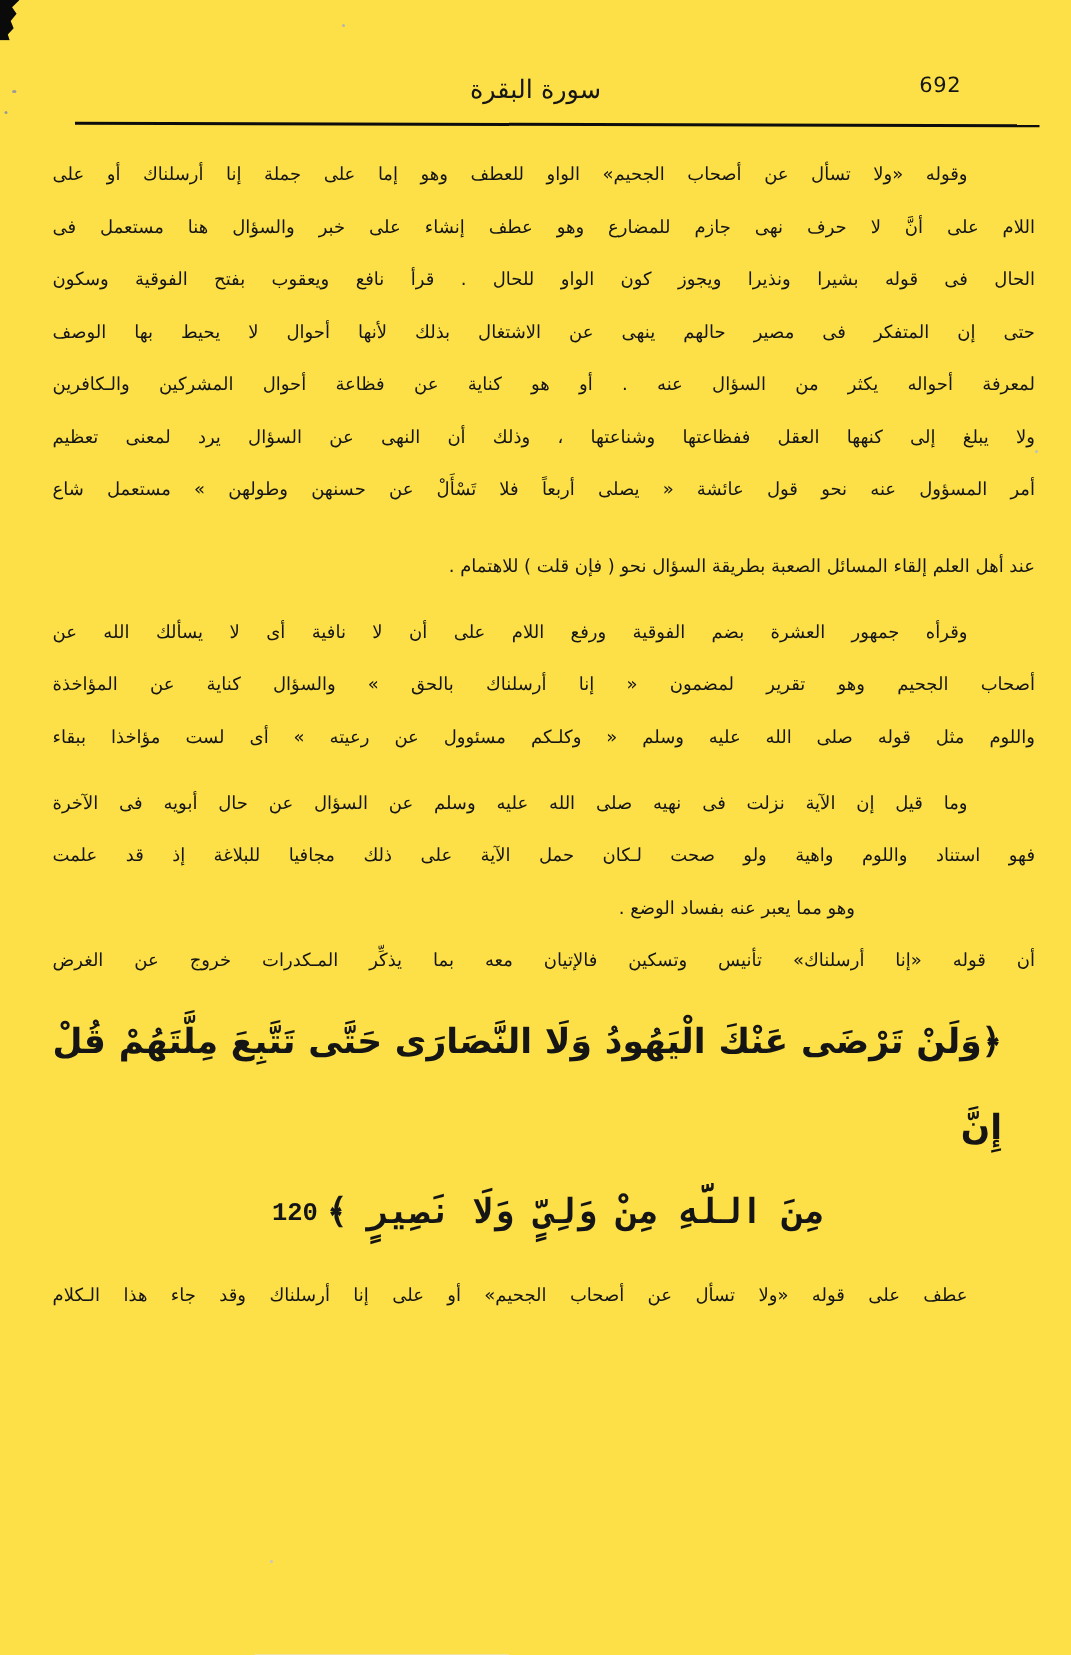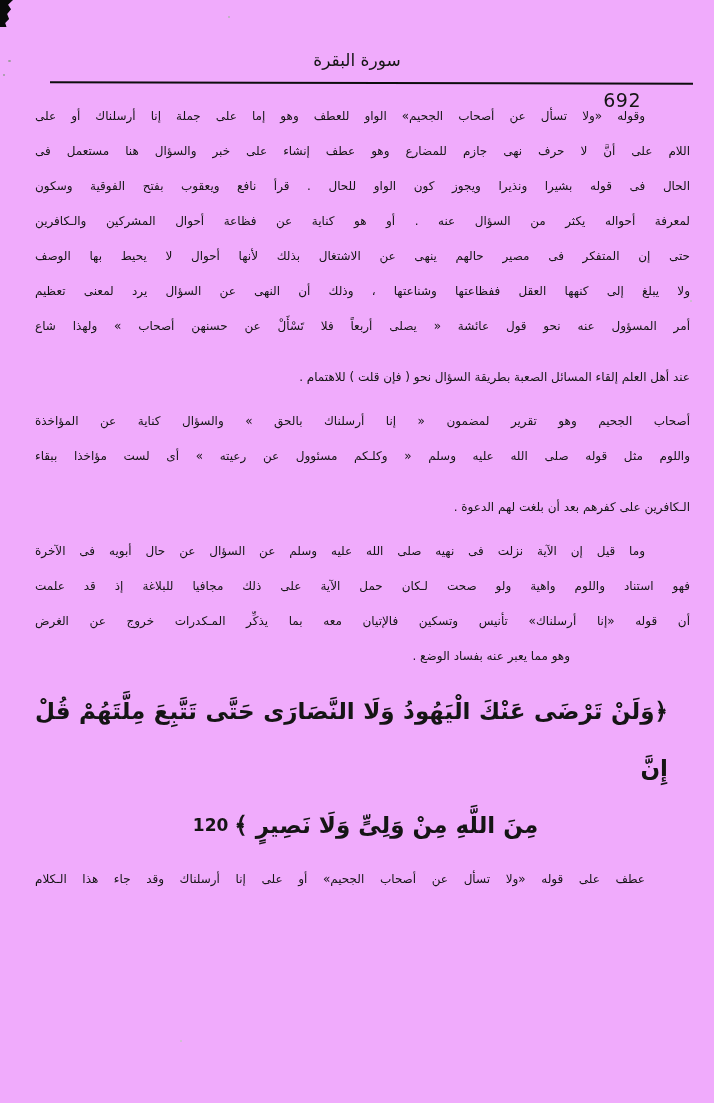--- a/index.html
+++ b/index.html
@@ -1,40 +1,39 @@
 <!DOCTYPE html>
 <html lang="ar"><head>
 <meta charset="utf-8">
 <style>
   html, body { margin: 0; padding: 0; background: #e8e8e8; }
   .page {
     position: relative;
     width: 714px;
     height: 1103px;
     margin: 0 auto;
-    background: #f0abfc;
+    background: #fde047;
     color: #151515;
     font-family: "DejaVu Sans", sans-serif;
     overflow: hidden;
   }
 
   
   .surah-title {
     position: absolute;
     top: 50px; left: 0; right: 0;
     text-align: center;
     font-size: 17px;
     direction: rtl;
   }
   .page-number {
     position: absolute;
     top: 49px; right: 73px;
-    font-size: 19px;
+    font-size: 14px;
     letter-spacing: 0.5px;
-    margin-top: 40px;
   }
   .header-rule {
     position: absolute;
     top: 82px; left: 50px;
     width: 643px; height: 2px;
     background: #0d0d0d;
     transform: rotate(0.15deg);
   }
 
   
@@ -59,21 +58,21 @@
   
   .verse { margin: 0 0 8px 0; direction: rtl; }
   .vline {
     font-size: 23px;
     font-weight: bold;
     line-height: 57px;
     text-align: justify;
     text-align-last: justify;
   }
   .vline.vfirst { padding-right: 22px; }
-  .vline.vcenter { text-align: right; text-align-last: center; }
+  .vline.vcenter { text-align: right; text-align-last: center; font-family: Liberation Mono, monospace; }
   .verse-num {
     font-weight: bold;
     font-size: 17px;
     margin: 0 6px;
     vertical-align: 2px;
   }
   .bracket { font-weight: bold; }
 
   
   .corner-blob {
@@ -105,38 +104,38 @@
   <div class="surah-title">سورة البقرة</div>
   <div class="page-number">692</div>
   <div class="header-rule"></div>
 
   <div class="body-text">
 
     <div class="para">
       <div class="line first">وقوله «ولا تسأل عن أصحاب الجحيم» الواو للعطف وهو إما على جملة إنا أرسلناك أو على</div>
       <div class="line">اللام على أنَّ لا حرف نهى جازم للمضارع وهو عطف إنشاء على خبر والسؤال هنا مستعمل فى</div>
       <div class="line">الحال فى قوله بشيرا ونذيرا ويجوز كون الواو للحال . قرأ نافع ويعقوب بفتح الفوقية وسكون</div>
+      <div class="line">حتى إن المتفكر فى مصير حالهم ينهى عن الاشتغال بذلك لأنها أحوال لا يحيط بها الوصف</div>
       <div class="line">لمعرفة أحواله يكثر من السؤال عنه . أو هو كناية عن فظاعة أحوال المشركين والـكافرين</div>
-      <div class="line">حتى إن المتفكر فى مصير حالهم ينهى عن الاشتغال بذلك لأنها أحوال لا يحيط بها الوصف</div>
       <div class="line">ولا يبلغ إلى كنهها العقل ففظاعتها وشناعتها ، وذلك أن النهى عن السؤال يرد لمعنى تعظيم</div>
-      <div class="line">أمر المسؤول عنه نحو قول عائشة « يصلى أربعاً فلا تَسْأَلْ عن حسنهن أصحاب » ولهذا شاع</div>
+      <div class="line">أمر المسؤول عنه نحو قول عائشة « يصلى أربعاً فلا تَسْأَلْ عن حسنهن وطولهن » مستعمل شاع</div>
       <div class="line last">عند أهل العلم إلقاء المسائل الصعبة بطريقة السؤال نحو ( فإن قلت ) للاهتمام .</div>
     </div>
 
     <div class="para">
+      <div class="line first">وقرأه جمهور العشرة بضم الفوقية ورفع اللام على أن لا نافية أى لا يسألك الله عن</div>
       <div class="line">أصحاب الجحيم وهو تقرير لمضمون « إنا أرسلناك بالحق » والسؤال كناية عن المؤاخذة</div>
       <div class="line">واللوم مثل قوله صلى الله عليه وسلم « وكلـكم مسئوول عن رعيته » أى لست مؤاخذا ببقاء</div>
-      <div class="line last">الـكافرين على كفرهم بعد أن بلغت لهم الدعوة .</div>
     </div>
 
     <div class="para gap-after-large">
       <div class="line first">وما قيل إن الآية نزلت فى نهيه صلى الله عليه وسلم عن السؤال عن حال أبويه فى الآخرة</div>
       <div class="line">فهو استناد واللوم واهية ولو صحت لـكان حمل الآية على ذلك مجافيا للبلاغة إذ قد علمت</div>
+      <div class="line offset-end">وهو مما يعبر عنه بفساد الوضع .</div>
       <div class="line">أن قوله «إنا أرسلناك» تأنيس وتسكين فالإتيان معه بما يذكِّر المـكدرات خروج عن الغرض</div>
-      <div class="line offset-end">وهو مما يعبر عنه بفساد الوضع .</div>
     </div>
 
     <div class="verse">
       <div class="vline vfirst"><span class="bracket">﴿</span><span>وَلَنْ تَرْضَى عَنْكَ الْيَهُودُ وَلَا النَّصَارَى حَتَّى تَتَّبِعَ مِلَّتَهُمْ قُلْ إِنَّ</span></div>
       <div class="vline vcenter"><span>مِنَ اللَّهِ مِنْ وَلِىٍّ وَلَا نَصِيرٍ</span> <span class="bracket">﴾</span><span class="verse-num">120</span></div>
     </div>
 
     <div class="para">
       <div class="line first">عطف على قوله «ولا تسأل عن أصحاب الجحيم» أو على إنا أرسلناك وقد جاء هذا الـكلام</div>
 

